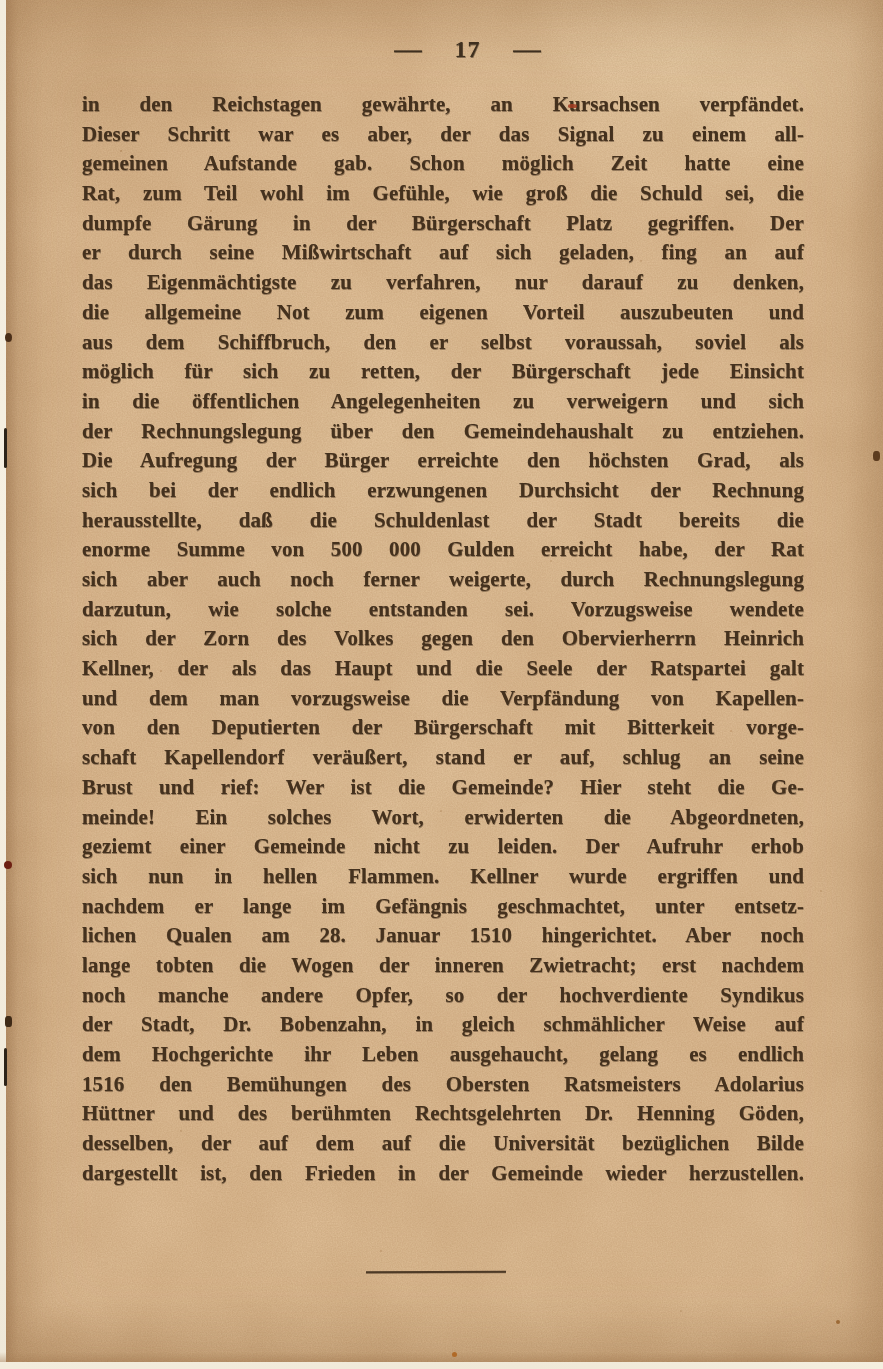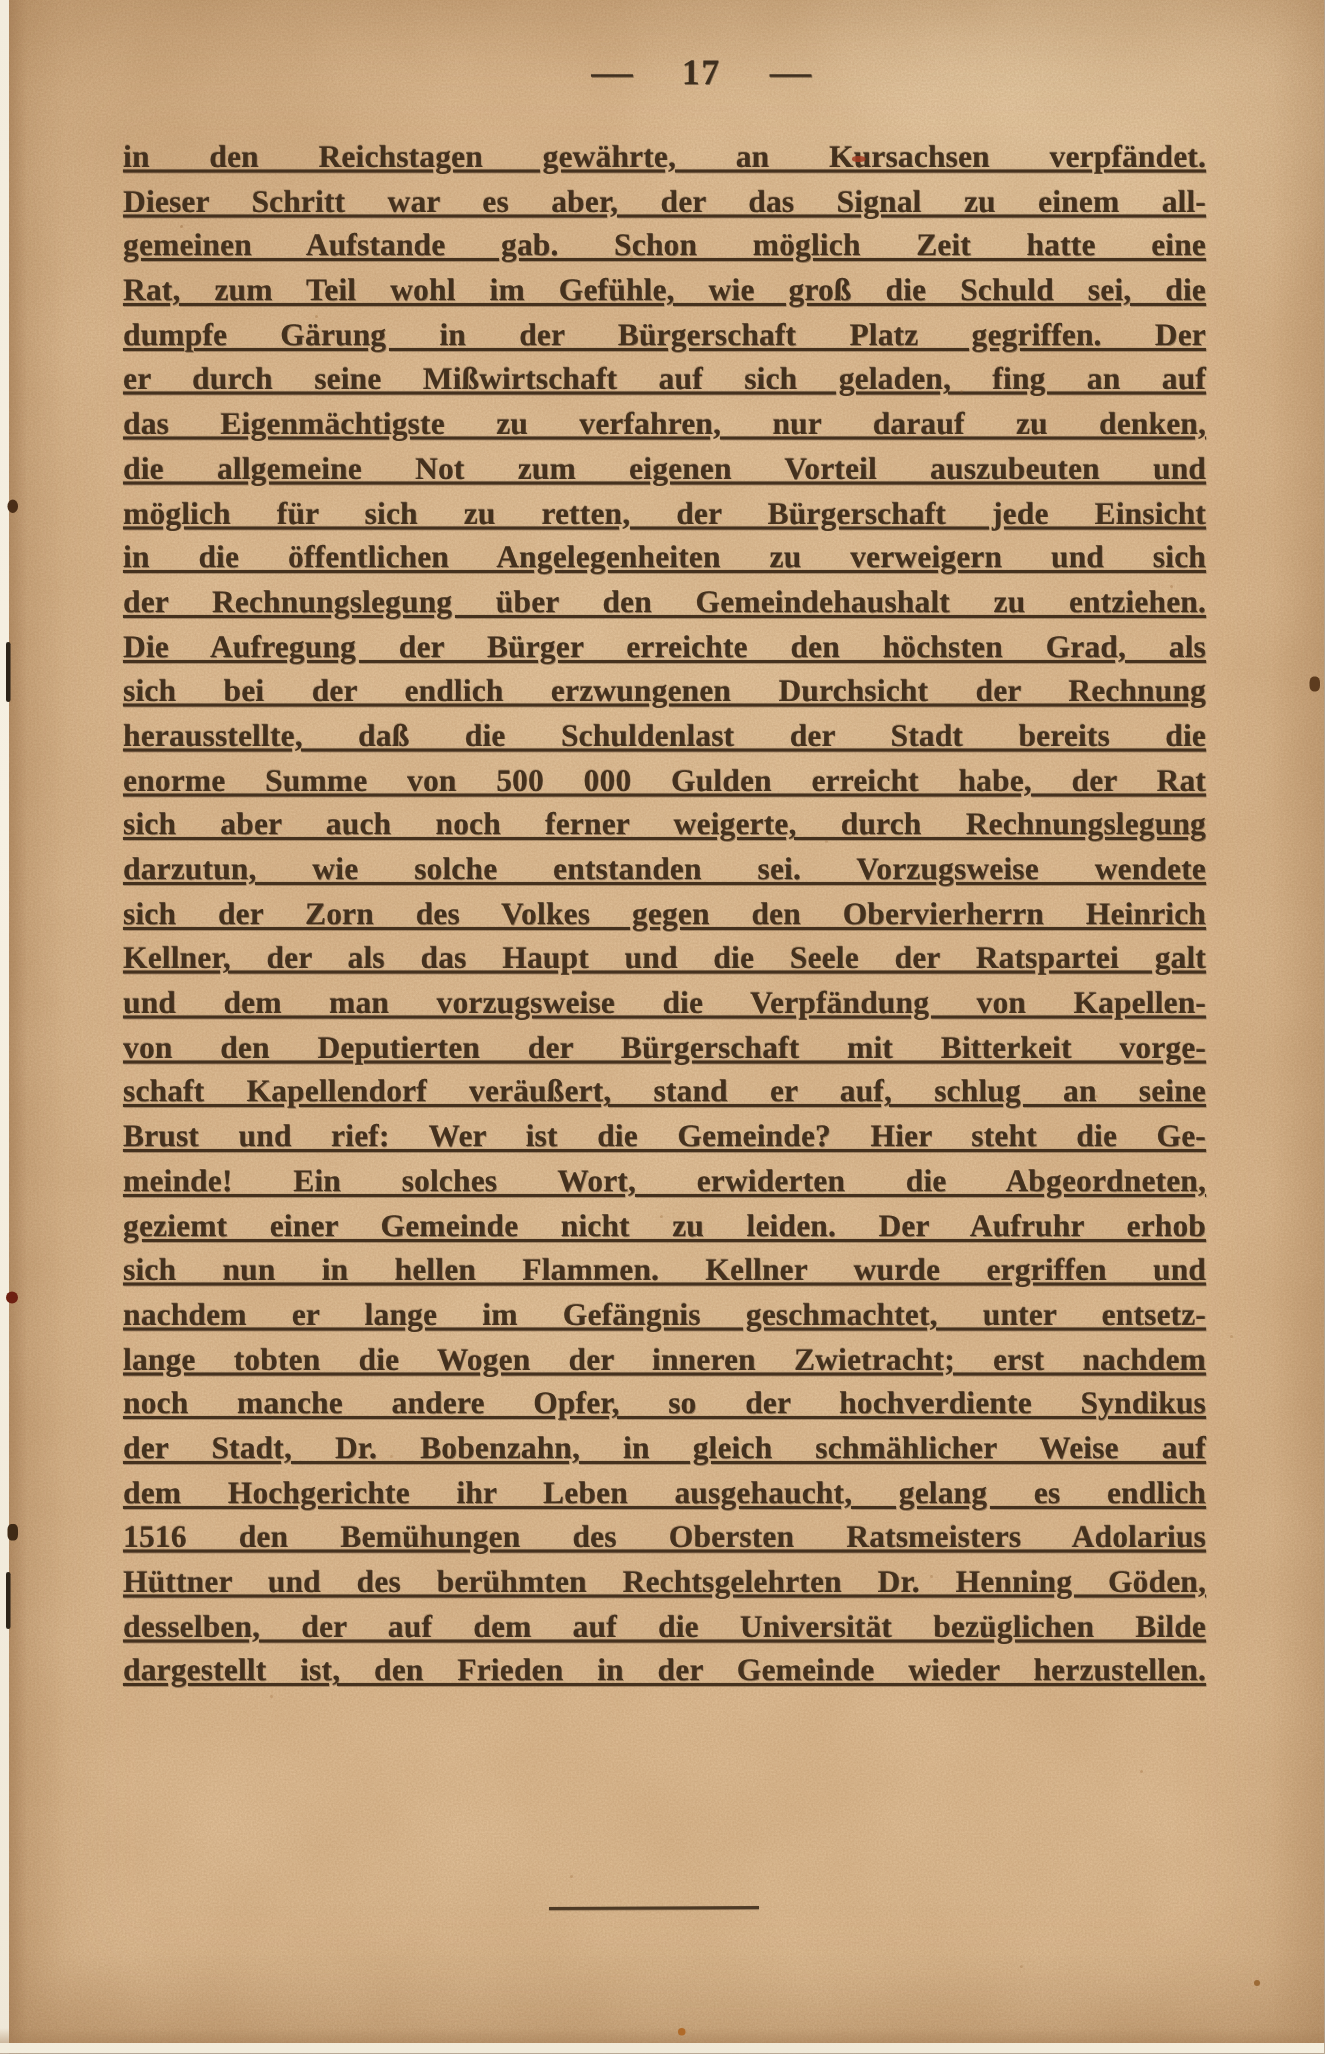--- a/index.html
+++ b/index.html
@@ -95,21 +95,20 @@
     line-height: 29.7px;
     letter-spacing: 0.1px;
     text-shadow: 0.4px 0.5px 0.4px rgba(68,49,30,0.45), -0.2px -0.2px 0.3px rgba(68,49,30,0.25);
   }
   .body-text .line {
     text-align: justify;
     text-align-last: justify;
     white-space: normal;
     height: 29.7px;
     overflow: visible;
-    text-decoration: underline;
   }
 
   
   .end-rule {
     position: absolute;
     left: 366px;
     top: 1271px;
     width: 140px;
     height: 2px;
     background: #4d3a26;
@@ -169,39 +168,41 @@
 
   <div class="body-text">
       <div class="line">in den Reichstagen gewährte, an Kursachsen verpfändet.</div>
       <div class="line">Dieser Schritt war es aber, der das Signal zu einem all-</div>
       <div class="line">gemeinen Aufstande gab. Schon möglich Zeit hatte eine</div>
       <div class="line">Rat, zum Teil wohl im Gefühle, wie groß die Schuld sei, die</div>
       <div class="line">dumpfe Gärung in der Bürgerschaft Platz gegriffen. Der</div>
       <div class="line">er durch seine Mißwirtschaft auf sich geladen, fing an auf</div>
       <div class="line">das Eigenmächtigste zu verfahren, nur darauf zu denken,</div>
       <div class="line">die allgemeine Not zum eigenen Vorteil auszubeuten und</div>
+      <div class="line">aus dem Schiffbruch, den er selbst voraussah, soviel als</div>
       <div class="line">möglich für sich zu retten, der Bürgerschaft jede Einsicht</div>
       <div class="line">in die öffentlichen Angelegenheiten zu verweigern und sich</div>
       <div class="line">der Rechnungslegung über den Gemeindehaushalt zu entziehen.</div>
       <div class="line">Die Aufregung der Bürger erreichte den höchsten Grad, als</div>
       <div class="line">sich bei der endlich erzwungenen Durchsicht der Rechnung</div>
       <div class="line">herausstellte, daß die Schuldenlast der Stadt bereits die</div>
       <div class="line">enorme Summe von 500 000 Gulden erreicht habe, der Rat</div>
       <div class="line">sich aber auch noch ferner weigerte, durch Rechnungslegung</div>
       <div class="line">darzutun, wie solche entstanden sei. Vorzugsweise wendete</div>
       <div class="line">sich der Zorn des Volkes gegen den Obervierherrn Heinrich</div>
       <div class="line">Kellner, der als das Haupt und die Seele der Ratspartei galt</div>
       <div class="line">und dem man vorzugsweise die Verpfändung von Kapellen-</div>
       <div class="line">von den Deputierten der Bürgerschaft mit Bitterkeit vorge-</div>
       <div class="line">schaft Kapellendorf veräußert, stand er auf, schlug an seine</div>
       <div class="line">Brust und rief: Wer ist die Gemeinde? Hier steht die Ge-</div>
       <div class="line">meinde! Ein solches Wort, erwiderten die Abgeordneten,</div>
       <div class="line">geziemt einer Gemeinde nicht zu leiden. Der Aufruhr erhob</div>
       <div class="line">sich nun in hellen Flammen. Kellner wurde ergriffen und</div>
       <div class="line">nachdem er lange im Gefängnis geschmachtet, unter entsetz-</div>
+      <div class="line">lichen Qualen am 28. Januar 1510 hingerichtet. Aber noch</div>
       <div class="line">lange tobten die Wogen der inneren Zwietracht; erst nachdem</div>
       <div class="line">noch manche andere Opfer, so der hochverdiente Syndikus</div>
       <div class="line">der Stadt, Dr. Bobenzahn, in gleich schmählicher Weise auf</div>
       <div class="line">dem Hochgerichte ihr Leben ausgehaucht, gelang es endlich</div>
       <div class="line">1516 den Bemühungen des Obersten Ratsmeisters Adolarius</div>
       <div class="line">Hüttner und des berühmten Rechtsgelehrten Dr. Henning Göden,</div>
       <div class="line">desselben, der auf dem auf die Universität bezüglichen Bilde</div>
       <div class="line">dargestellt ist, den Frieden in der Gemeinde wieder herzustellen.</div>
     </div>
 

